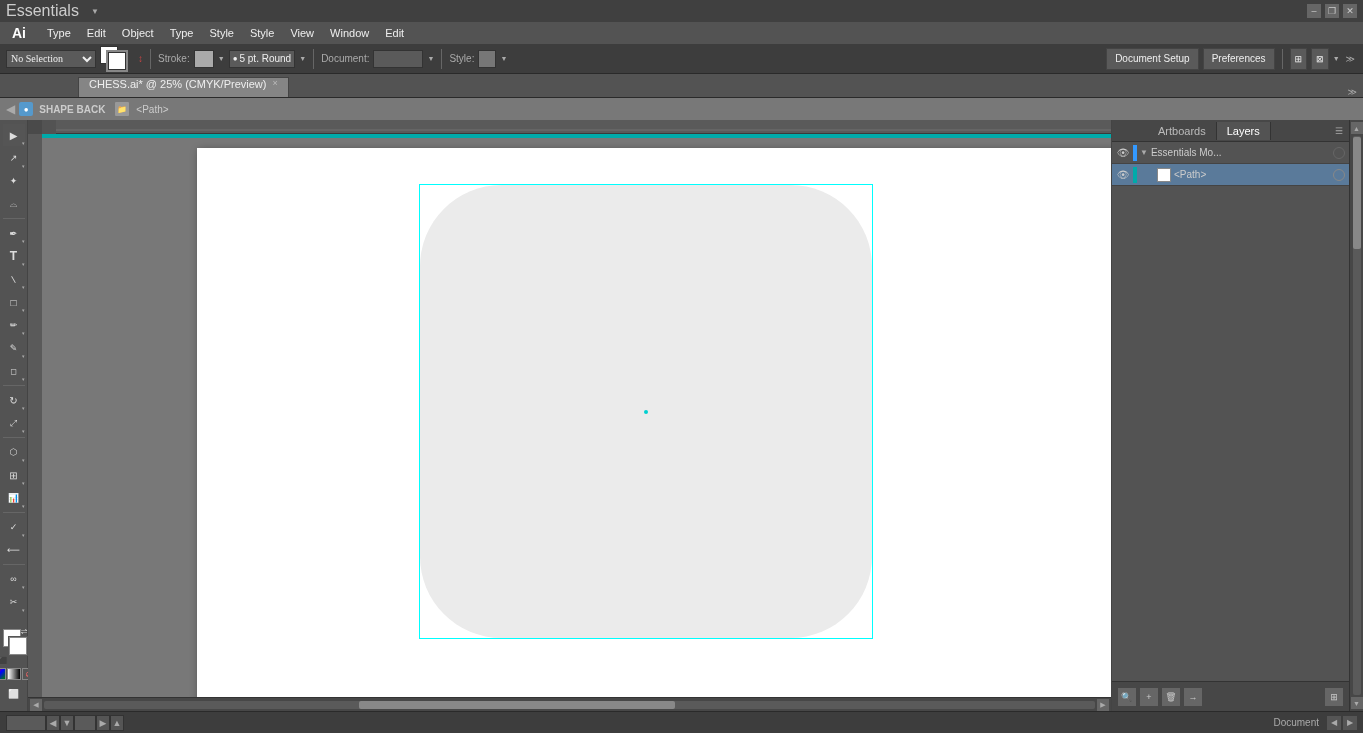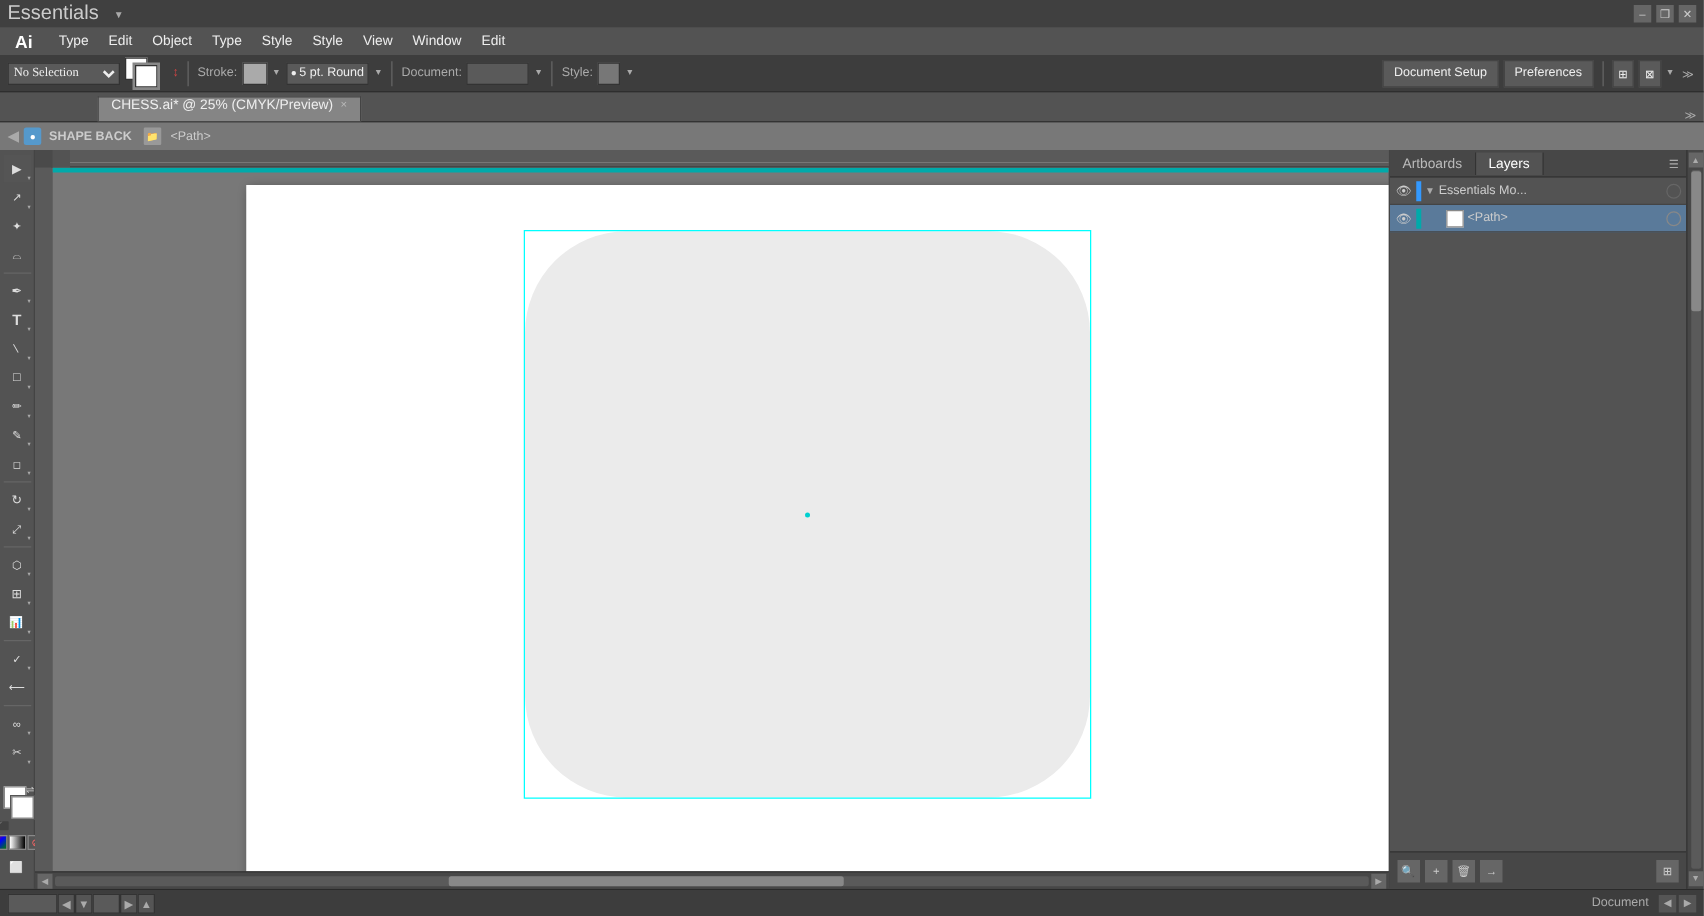--- a/index.html
+++ b/index.html
@@ -189,20 +189,21 @@
       border-left: 1px solid #444;
       display: flex;
       flex-direction: column;
     }
     #panel-tabs {
       display: flex;
       background: #474747;
       border-bottom: 1px solid #333;
       height: 22px;
       align-items: center;
+      padding-left: 36px;
     }
     .panel-tab {
       padding: 3px 10px;
       font-size: 11px;
       color: #bbb;
       cursor: pointer;
       border-right: 1px solid #333;
     }
     .panel-tab.active { color: #fff; background: #535353; }
     .panel-header-right { margin-left: auto; padding-right: 6px; color: #aaa; font-size: 9px; cursor: pointer; }

